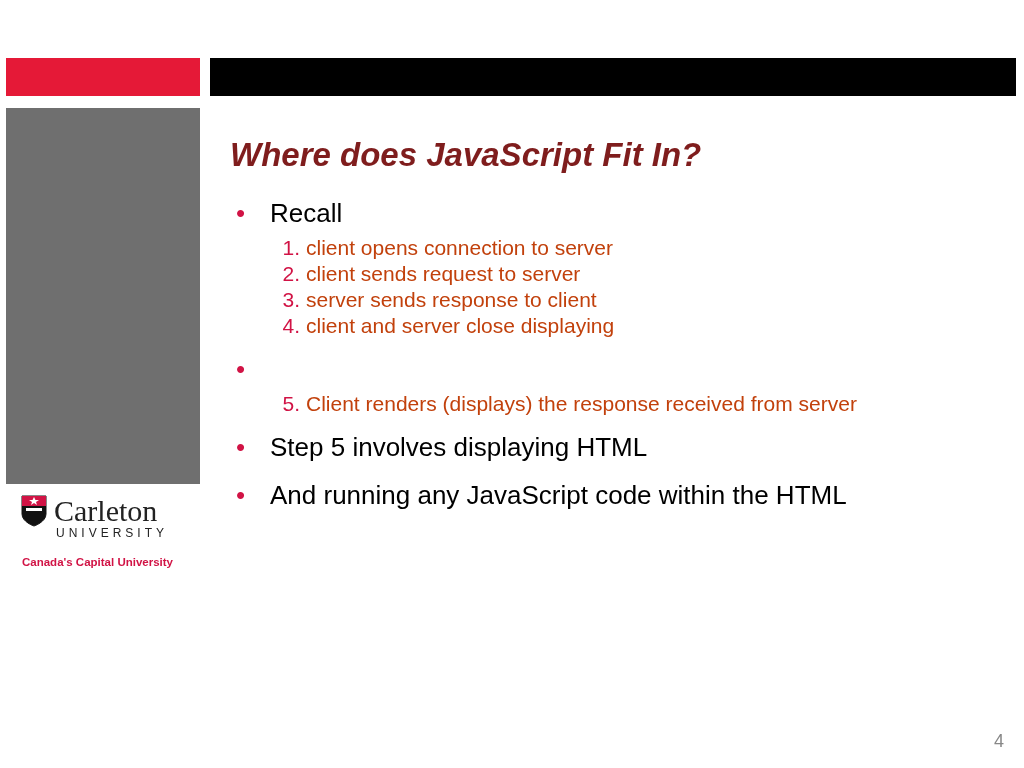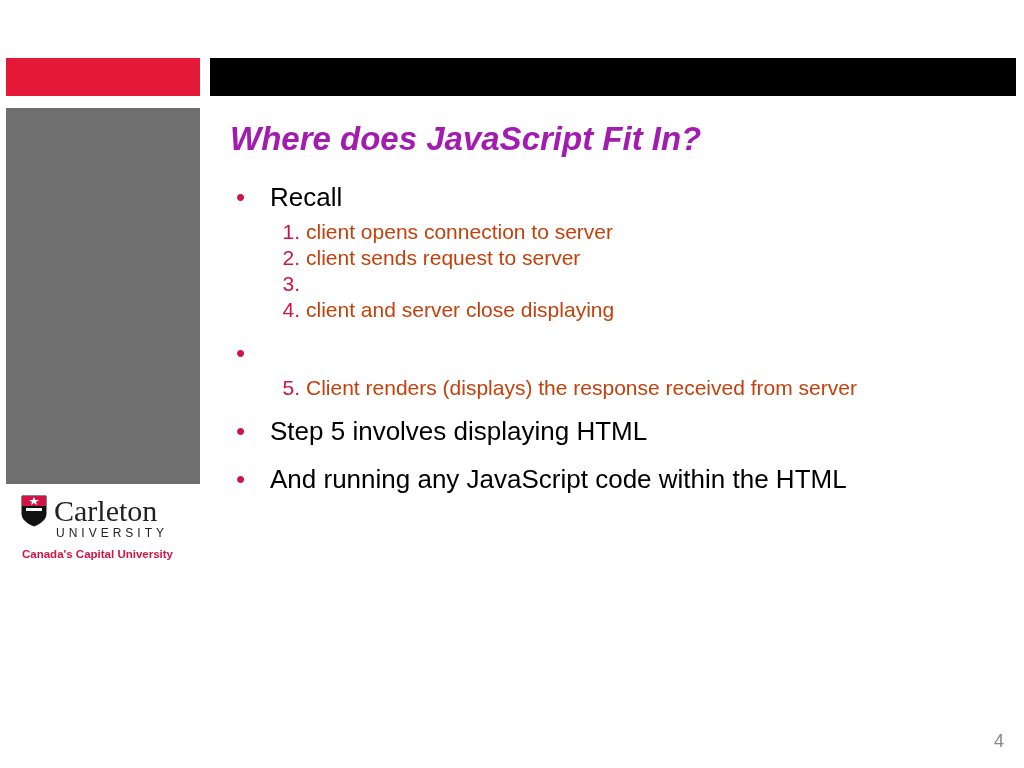--- a/index.html
+++ b/index.html
@@ -40,22 +40,22 @@
     position: absolute;
     top: 120px;
     left: 230px;
     width: 780px;
   }
   .slide-title {
     font-family: Verdana, Geneva, sans-serif;
     font-weight: bold;
     font-style: italic;
     font-size: 33px;
-    color: #a21caf;
-    margin: 0 0 22px 0;
+    color: #7f1d1d;
+    margin: 16px 0 22px 0;
   }
   .bullet-row {
     display: flex;
     align-items: flex-start;
     margin: 0 0 6px 0;
   }
   .bullet-dot {
     color: #d11345;
     font-size: 26px;
     line-height: 34px;
@@ -124,21 +124,21 @@
     color: #222222;
     letter-spacing: 4px;
     margin-left: 36px;
     margin-top: -2px;
   }
   .tagline {
     font-family: Verdana, Geneva, sans-serif;
     font-size: 11.5px;
     font-weight: bold;
     color: #d11345;
-    margin-top: 8px;
+    margin-top: 16px;
     margin-left: 2px;
   }
   .page-num {
     position: absolute;
     bottom: 16px;
     right: 20px;
     font-size: 18px;
     color: #888888;
     font-family: Verdana, Geneva, sans-serif;
   }
@@ -162,20 +162,21 @@
     <div class="num-row">
       <div class="num-label">1.</div>
       <div class="num-text">client opens connection to server</div>
     </div>
     <div class="num-row">
       <div class="num-label">2.</div>
       <div class="num-text">client sends request to server</div>
     </div>
     <div class="num-row">
       <div class="num-label">3.</div>
+      <div class="num-text">server sends response to client</div>
     </div>
     <div class="num-row">
       <div class="num-label">4.</div>
       <div class="num-text">client and server close displaying</div>
     </div>
   </div>
 
   <div class="bullet-row">
     <div class="bullet-dot">•</div>
   </div>

